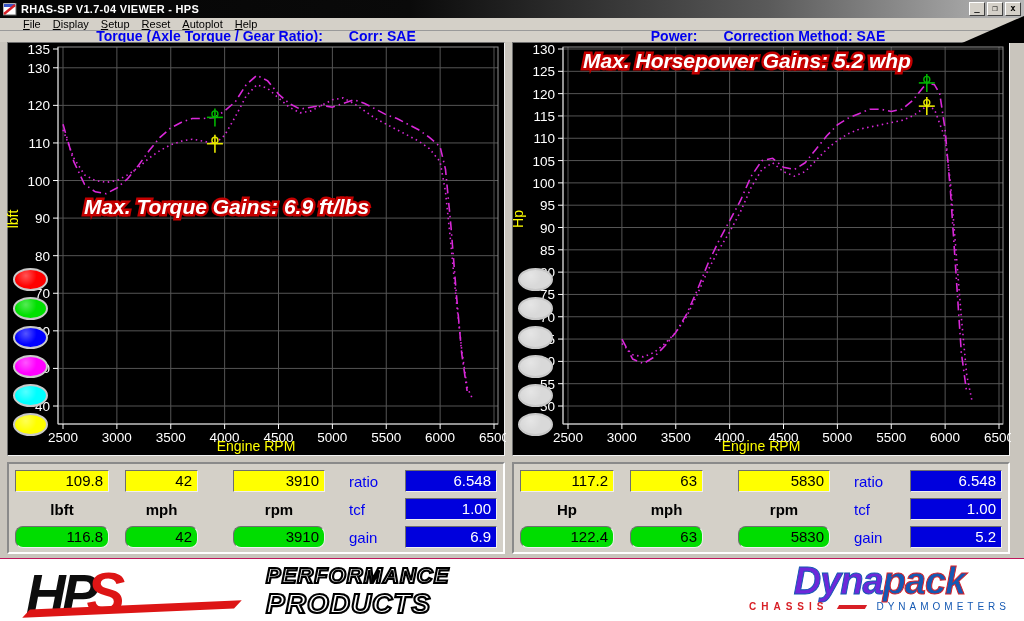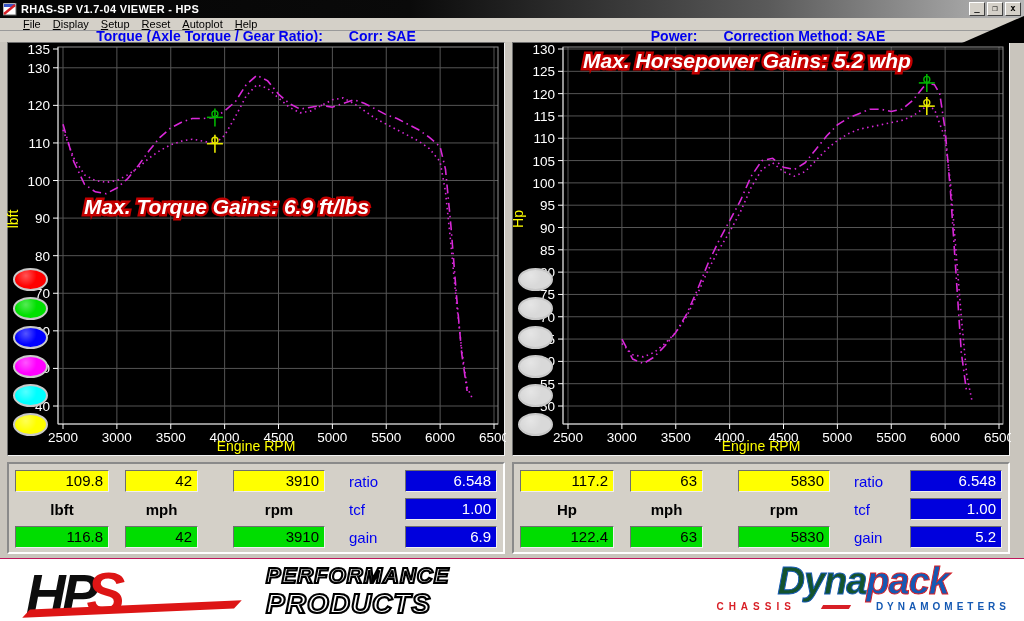--- a/index.html
+++ b/index.html
@@ -43,21 +43,21 @@
   .chan-btn { position:absolute; left:5px; width:35px; height:23px; border-radius:50%;
     border:2px solid #c9c9c9; z-index:4; }
 
   
   .tables-row { height:102px; background:#c9c5bd; display:flex; gap:7px; padding:6px 7px 4px 7px; }
   .table-panel { width:498px; height:92px; background:#d4d0c8; position:relative;
     border:2px solid; border-color:#8a8a8a #ffffff #ffffff #8a8a8a; }
   .field { position:absolute; height:22px; line-height:20px; font-size:15px; text-align:right;
     padding-right:5px; border:1px solid; border-color:#6f6f6f #efefef #efefef #6f6f6f; color:#000; }
   .f-yellow { background:#ffff00; }
-  .f-green  { background:#00dd00; }
+  .f-green  { background:#00dd00;border-radius:8px; }
   .f-blue   { background:#0000dd; color:#ffffff; }
   .unit-label { position:absolute; font-size:15px; font-weight:bold; color:#000; text-align:center; height:18px; }
   .side-label { position:absolute; font-size:15px; color:#0000f0; }
 
   .c1 { left:6px;  width:94px; }
   .c2 { left:116px; width:73px; }
   .c3 { left:224px; width:92px; }
   .cb { left:396px; width:92px; }
   .r1 { top:6px; } .r2 { top:34px; } .r3 { top:62px; }
   .u-row { top:37px; }
@@ -68,26 +68,26 @@
   .hps-hp { font-size:55px; color:#0d0d0d; letter-spacing:-4px; }
   .hps-s  { font-size:58px; color:#dd1515; margin-left:-8px; }
   .hps-swoosh { position:absolute; left:0px; top:46px; width:212px; height:8px; background:#dd1515;
     transform:rotate(-2.5deg) skewX(-45deg); }
   .hps-words { position:absolute; left:266px; top:4px; font-style:italic; font-weight:900; color:#fff;
     -webkit-text-stroke:2.2px #000; line-height:1.15; letter-spacing:1px; }
   .hps-line1 { font-size:22px; }
   .hps-line2 { font-size:28px; }
   .dynapack { position:absolute; right:14px; top:3px; text-align:center; }
   .dyna-main { font-style:italic; font-weight:900; font-size:38px; letter-spacing:-1px; line-height:1; white-space:nowrap; }
-  .dyna-red  { color:#14532d; -webkit-text-stroke:1px #1559b3; }
+  .dyna-red  { color:#6d28d9; -webkit-text-stroke:1px #1559b3; }
   .dyna-blue { color:#1559b3; -webkit-text-stroke:1px #d81f26; }
-  .dyna-sub { display:flex; align-items:center; justify-content:center; gap:26px; margin-top:1px; }
+  .dyna-sub { display:flex; align-items:center; justify-content:center; gap:10px; margin-top:1px; }
   .dyna-sub .chassis { color:#d81f26; font-size:10px; font-weight:bold; letter-spacing:5px; }
   .dyna-sub .bar { width:28px; height:4px; background:#d81f26; transform:skewX(-30deg); }
-  .dyna-sub .dynos { color:#1559b3; font-size:10px; font-weight:bold; letter-spacing:4px; }
+  .dyna-sub .dynos { color:#1559b3; font-size:10px; font-weight:normal; letter-spacing:4px; }
 </style>
 </head>
 <body>
 
 <div class="titlebar">
   <svg class="app-icon" viewBox="0 0 14 13">
     <rect x="0" y="0" width="13" height="12" fill="#ffffff" stroke="#666"></rect>
     <rect x="1" y="1" width="11" height="3" fill="#3a57c8"></rect>
     <path d="M1 11 L12 2" stroke="#d81f26" stroke-width="2.4" fill="none"></path>
   </svg>

